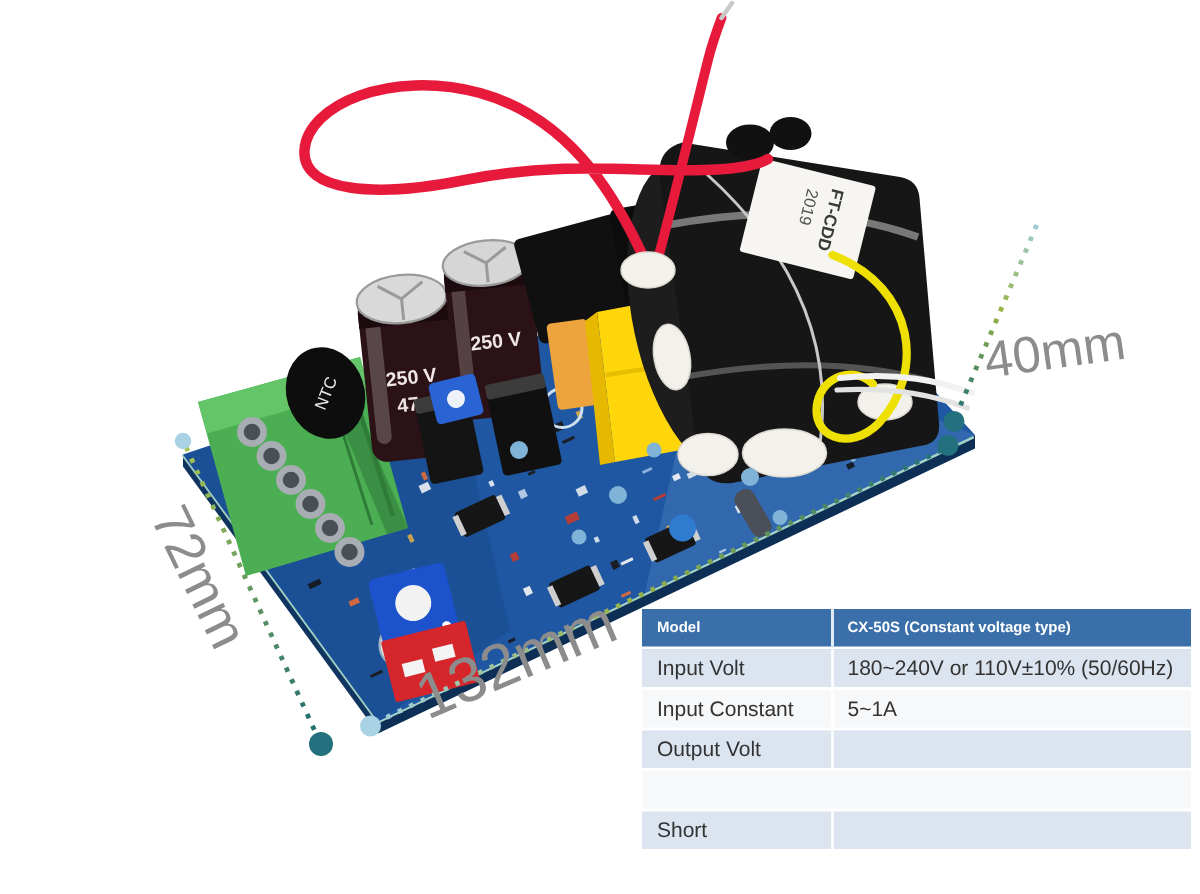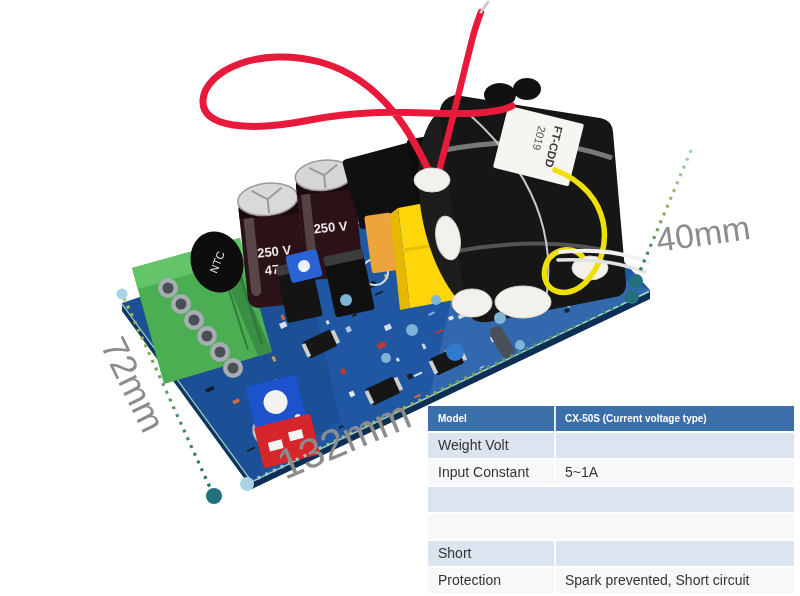--- a/index.html
+++ b/index.html
@@ -341,34 +341,32 @@
 
       <text class="dim-label" transform="translate(100,345) rotate(64)" font-size="36">72mm</text>
       <text class="dim-label" transform="translate(285,480) rotate(-23)" font-size="42">132mm</text>
       <text class="dim-label" transform="translate(658,252) rotate(-8)" font-size="34">40mm</text>
     </g>
   </svg>
 
   <div class="spec-table" style="--hbg: #3b6fa9; --htx: #ffffff; --abg: #dce4f0; --pbg: #f7f8fa; --txt: #333333;">
     <div class="spec-row header">
       <div class="key">Model</div>
-      <div class="val">CX-50S (Current voltage type)</div>
+      <div class="val">CX-50S (Constant voltage type)</div>
     </div>
     <div class="spec-row alt">
-      <div class="key">Weight Volt</div>
+      <div class="key">Input Volt</div>
+      <div class="val">180~240V or 110V±10% (50/60Hz)</div>
     </div>
     <div class="spec-row plain">
       <div class="key">Input Constant</div>
       <div class="val">5~1A</div>
     </div>
     <div class="spec-row alt">
+      <div class="key">Output Volt</div>
     </div>
     <div class="spec-row plain">
     </div>
     <div class="spec-row alt">
       <div class="key">Short</div>
     </div>
-    <div class="spec-row plain">
-      <div class="key">Protection</div>
-      <div class="val">Spark prevented, Short circuit</div>
-    </div>
   </div>
 </div>
 
 </body></html>

